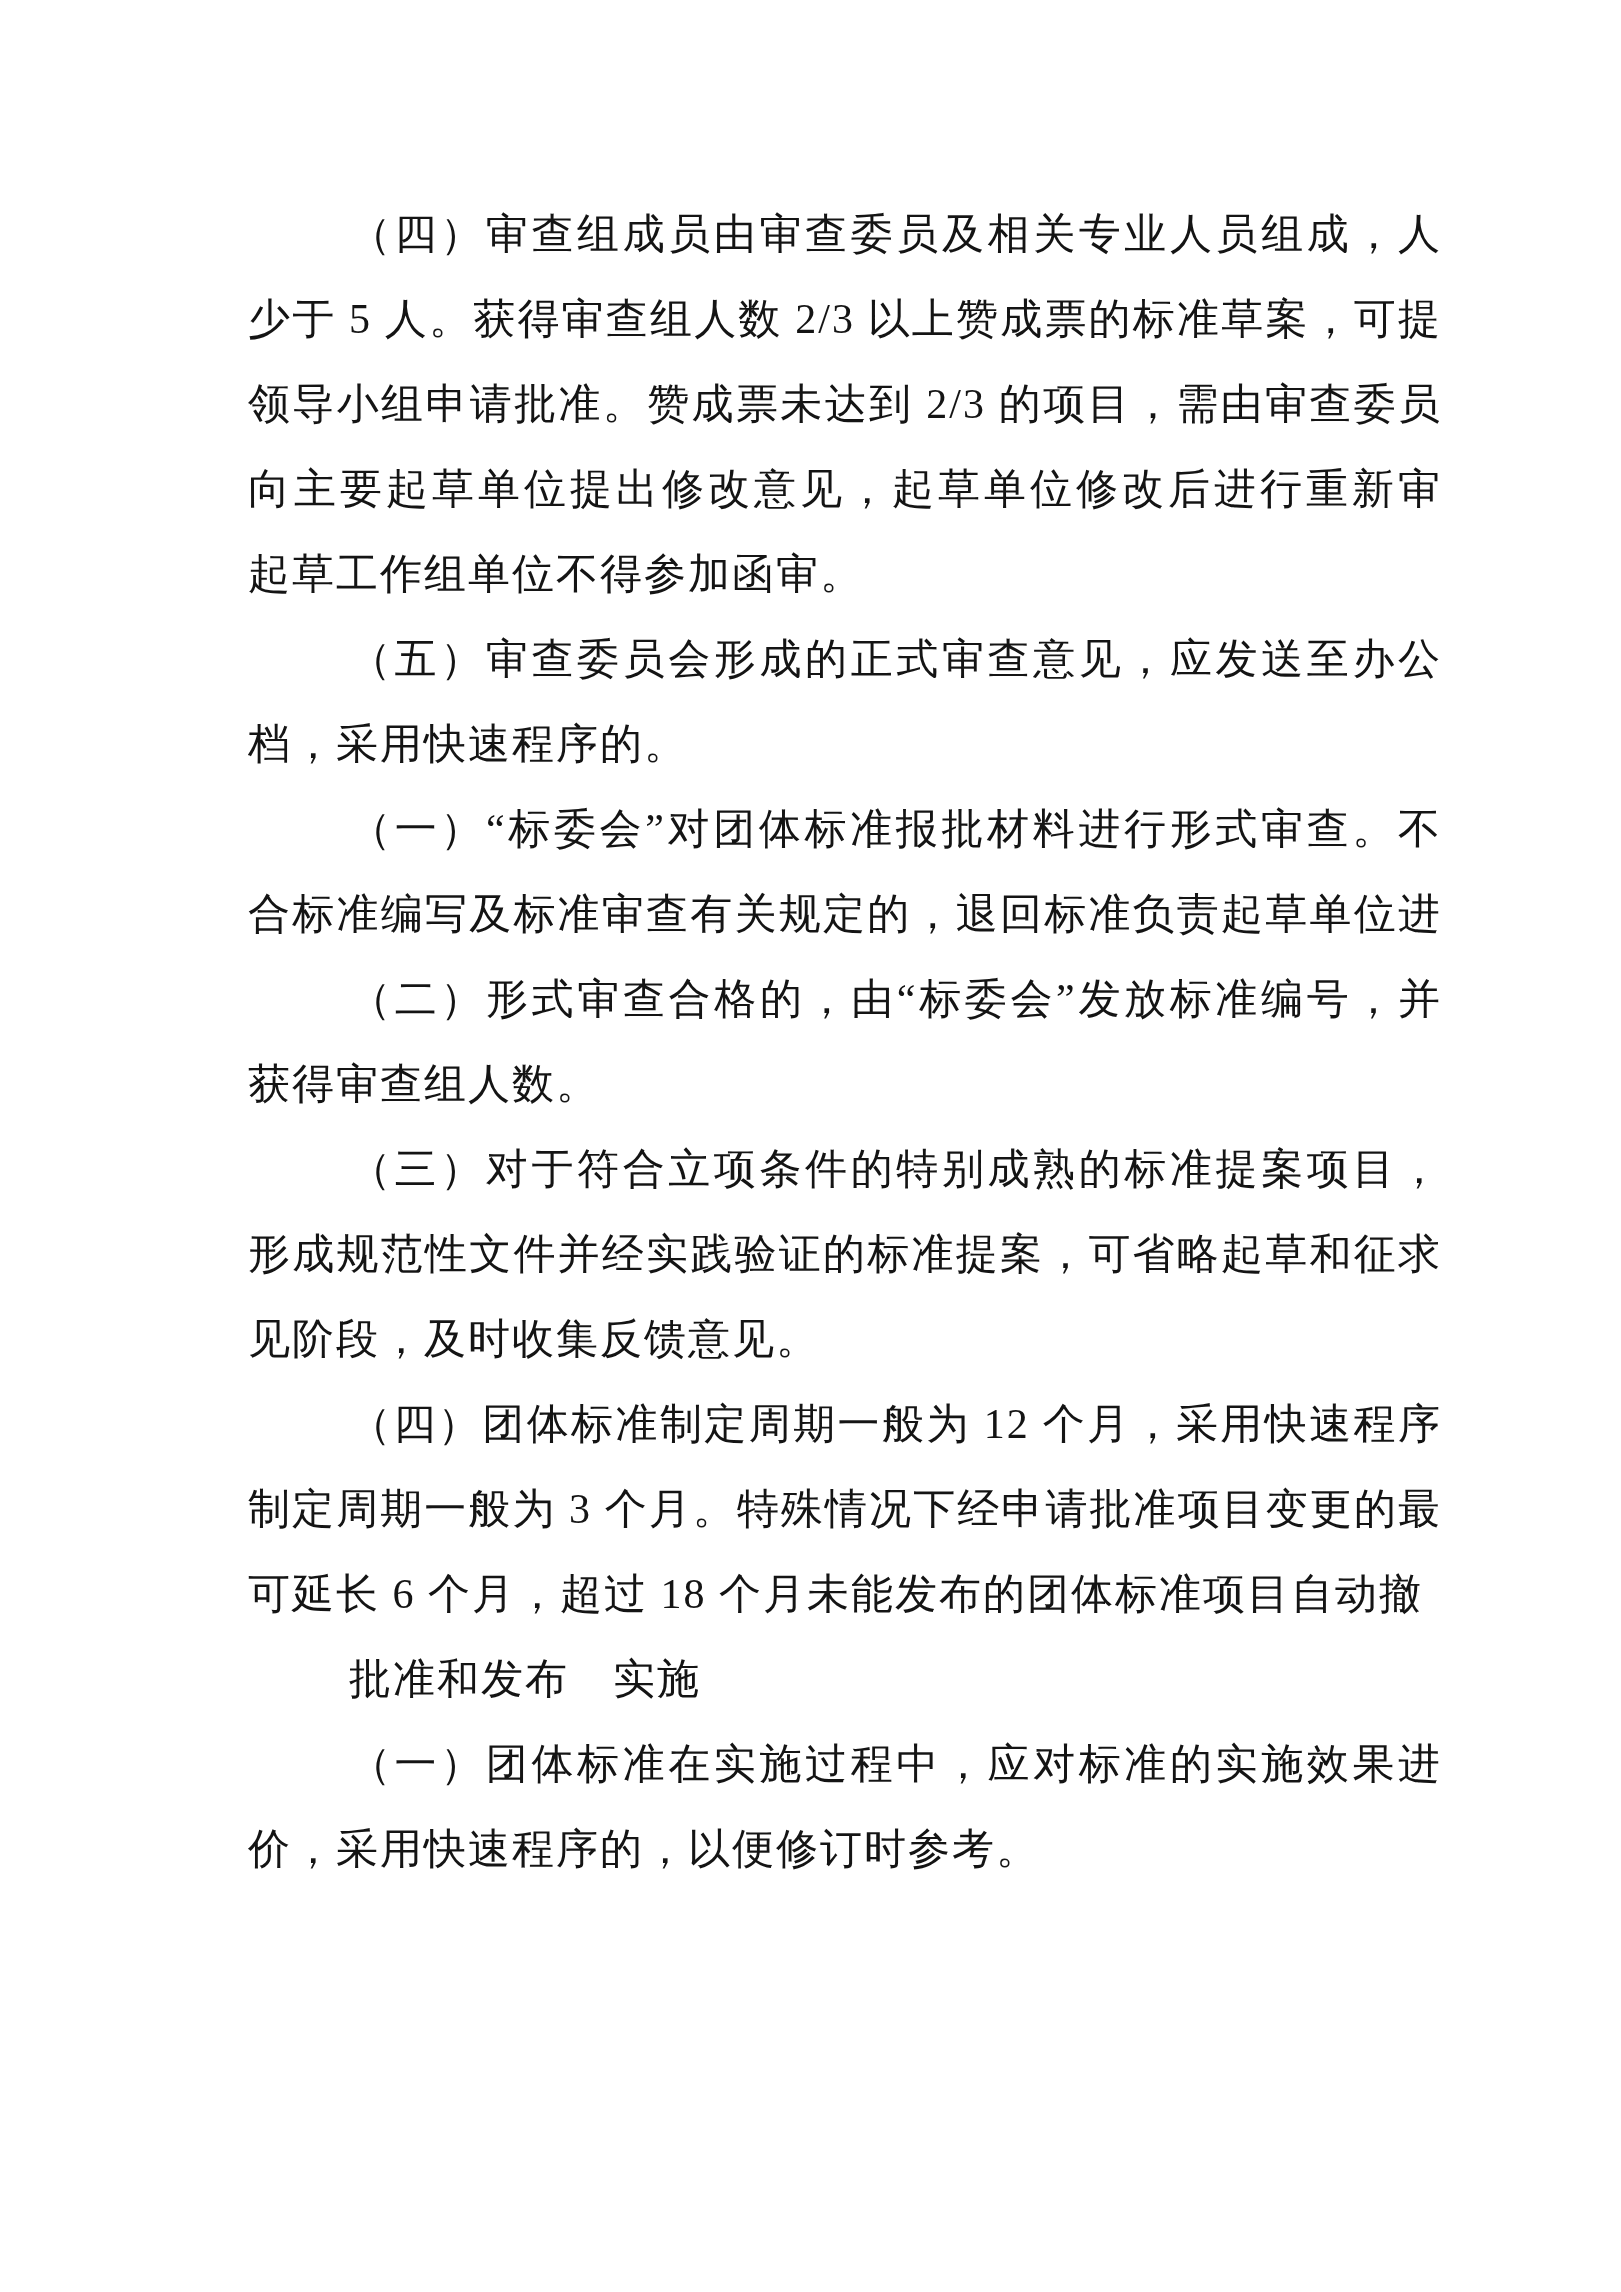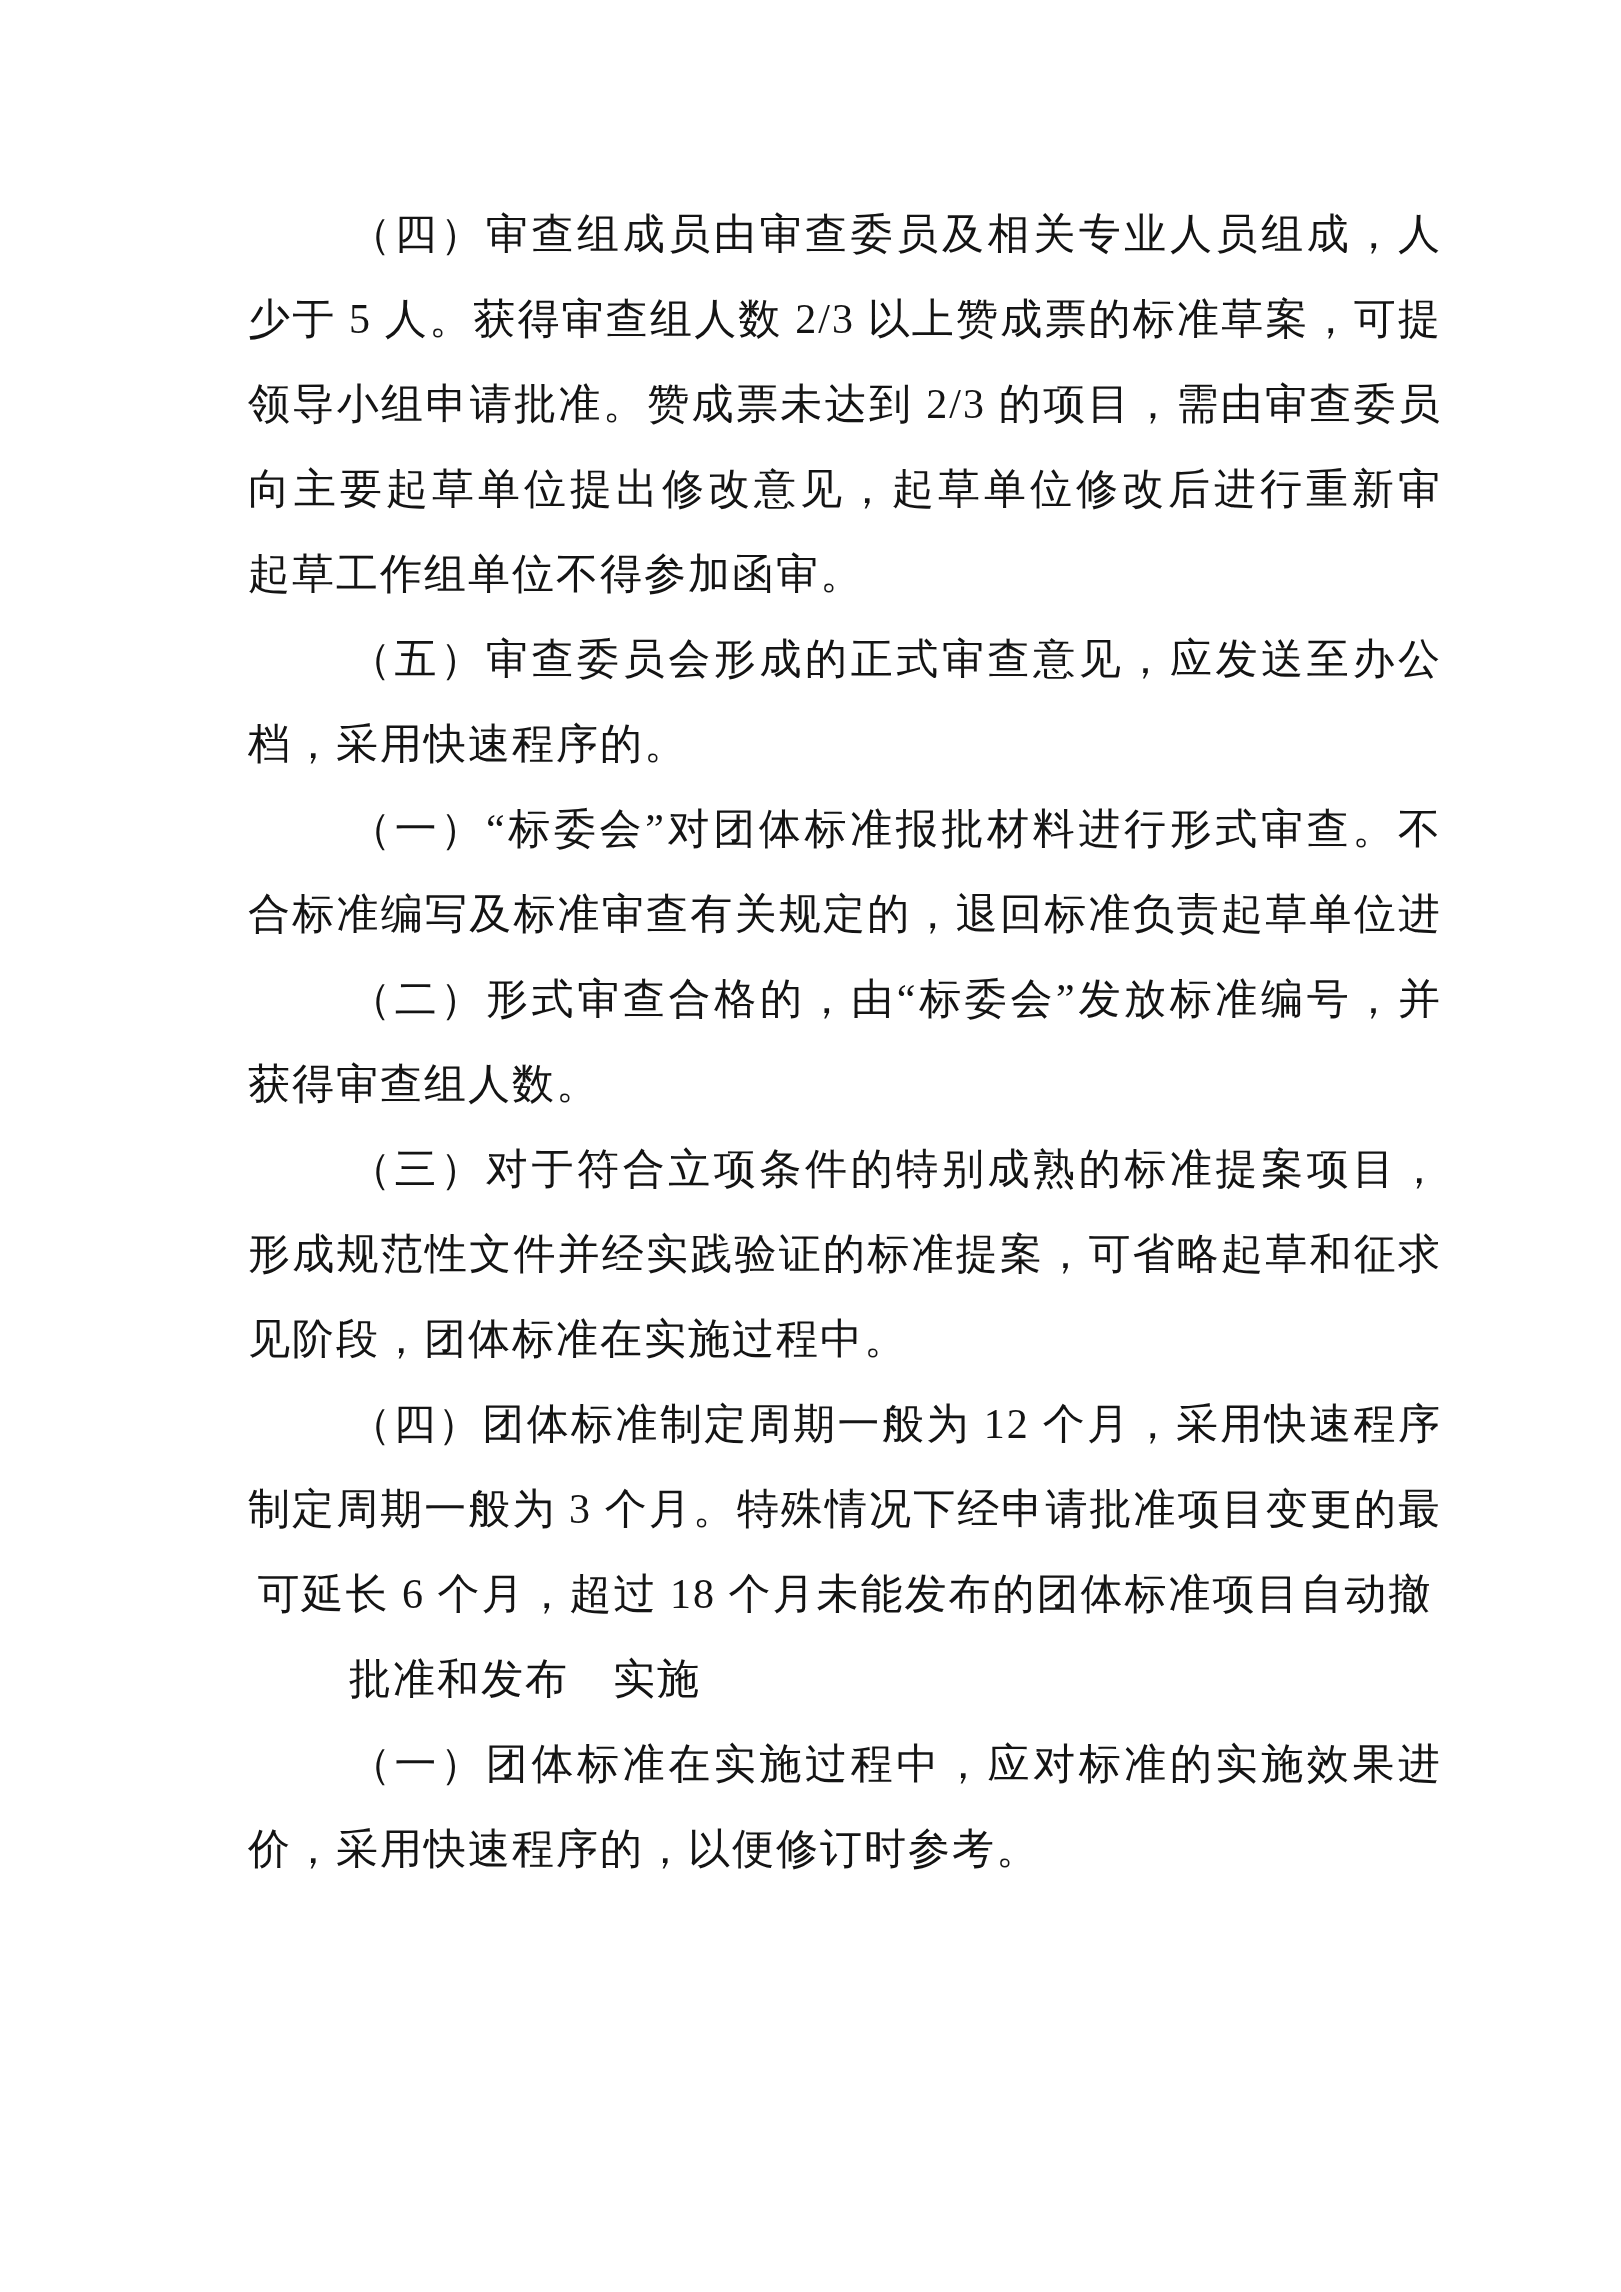--- a/index.html
+++ b/index.html
@@ -34,21 +34,21 @@
     height: 85px;
     overflow: hidden;
     text-align: justify;
     text-align-last: justify;
   }
   .line.first {
     text-indent: 101px;
   }
   .line.end,
   .paragraph.heading .line {
-    text-align: center;
+    text-align: left;
     text-align-last: left;
   }
 </style>
 </head>
 <body>
 
 <div class="page">
   <div class="doc-body" id="doc-body">
       <div class="paragraph body">
         <div class="line first">（四）审查组成员由审查委员及相关专业人员组成，人数不</div>
@@ -65,21 +65,21 @@
         <div class="line first">（一）“标委会”对团体标准报批材料进行形式审查。不符</div>
         <div class="line">合标准编写及标准审查有关规定的，退回标准负责起草单位进行</div>
       </div>
       <div class="paragraph body">
         <div class="line first">（二）形式审查合格的，由“标委会”发放标准编号，并以</div>
         <div class="line end">获得审查组人数。</div>
       </div>
       <div class="paragraph body">
         <div class="line first">（三）对于符合立项条件的特别成熟的标准提案项目，如已</div>
         <div class="line">形成规范性文件并经实践验证的标准提案，可省略起草和征求意</div>
-        <div class="line end">见阶段，团体标准在实施过程中。</div>
+        <div class="line end">见阶段，及时收集反馈意见。</div>
       </div>
       <div class="paragraph body">
         <div class="line first">（四）团体标准制定周期一般为 12 个月，采用快速程序的</div>
         <div class="line">制定周期一般为 3 个月。特殊情况下经申请批准项目变更的最多</div>
         <div class="line end">可延长 6 个月，超过 18 个月未能发布的团体标准项目自动撤销。</div>
       </div>
       <div class="paragraph heading">
         <div class="line first end">批准和发布　实施</div>
       </div>
       <div class="paragraph body">

